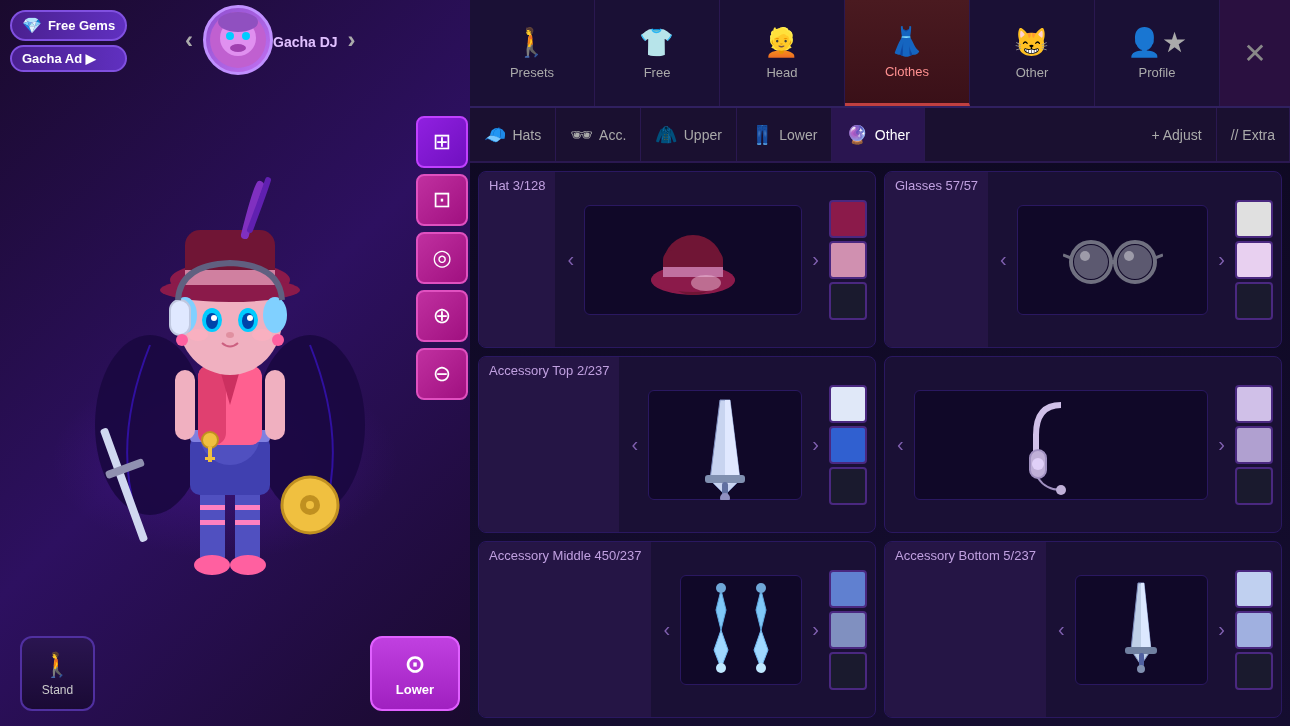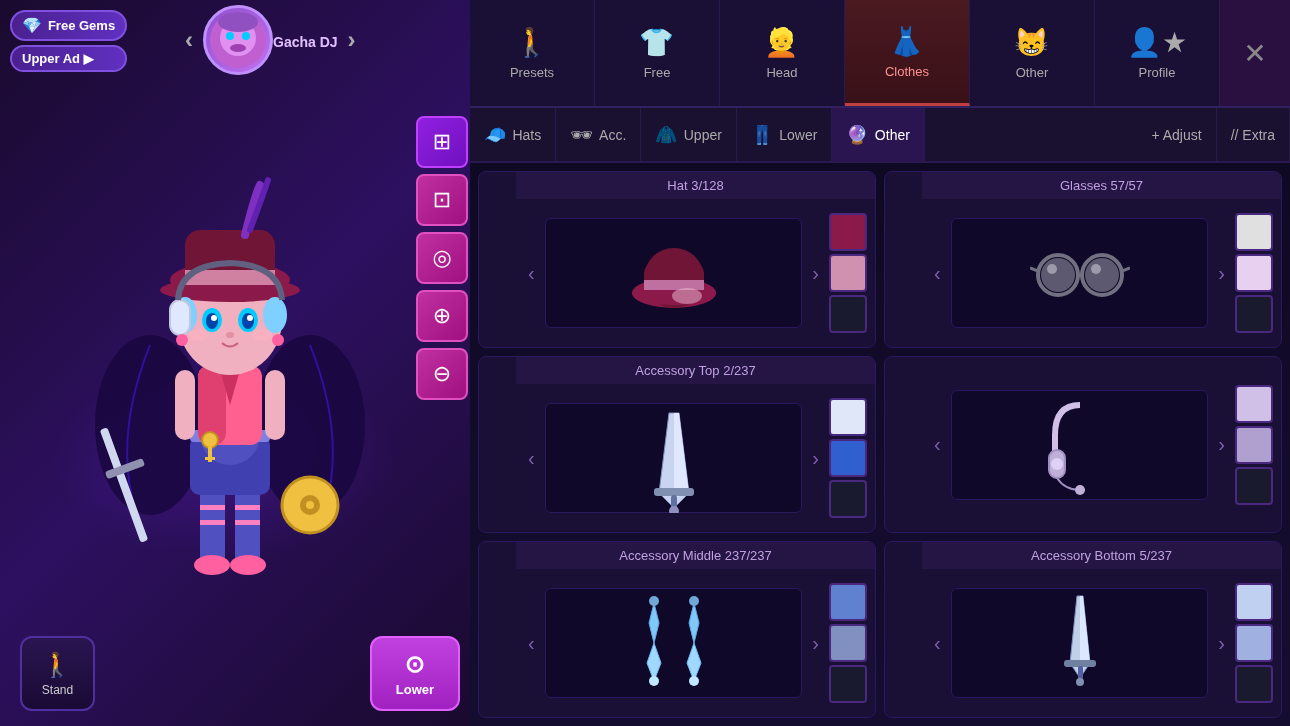--- a/index.html
+++ b/index.html
@@ -260,23 +260,22 @@
       grid-template-columns: 1fr 1fr;
       gap: 8px;
     }
 
     
     .item-card {
       background: #1a1035;
       border-radius: 8px;
       border: 1px solid #2a1860;
       display: flex;
-      flex-direction: column;
+      flex-direction: row;
       overflow: hidden;
-      padding-left: 37px;
     }
     .item-card-header {
       background: #251545;
       padding: 6px 10px;
       font-size: 13px;
       color: #c0a0e0;
       text-align: center;
     }
     .item-card-body {
       display: flex;
@@ -348,21 +347,21 @@
 <body>
 
 <div class="left-panel">
 
   <div class="top-bar-left">
     <button class="free-gems-btn">
       <span class="gem-icon">💎</span>
       <span>Free Gems</span>
     </button>
     <button class="watch-ad-btn">
-      <span>Upper Ad ▶</span>
+      <span>Gacha Ad ▶</span>
     </button>
   </div>
 
   <div class="character-nav-wrapper">
     <div style="display:flex;align-items:center;gap:10px;">
       <button class="nav-arrow">‹</button>
       <div style="display:flex;flex-direction:row;align-items:center;">
         <div class="character-avatar">
 
           <svg width="60" height="60" viewBox="0 0 60 60">
@@ -648,21 +647,21 @@
         <div class="color-swatches">
           <div class="color-swatch" style="background:#d0c0e8;"></div>
           <div class="color-swatch" style="background:#b0a0d0;"></div>
           <div class="color-swatch" style="background:#1a1a2e;"></div>
         </div>
       </div>
     </div>
 
     <div class="item-card">
       <div class="item-card-header">
-        <span>Accessory Middle 237/237</span>
+        <span>Accessory Middle 450/237</span>
       </div>
       <div class="item-card-body">
         <button class="nav-arrow-small">‹</button>
         <div class="item-preview">
           <svg width="90" height="100" viewBox="0 0 90 100">
 
             <path d="M25 10 L20 30 L25 50 L30 30 Z" fill="#80c8f8" stroke="#60a8e0" stroke-width="1"></path>
             <path d="M25 50 L18 70 L25 88 L32 70 Z" fill="#a0d8ff" stroke="#70b8f0" stroke-width="1"></path>
             <circle cx="25" cy="88" r="5" fill="#c0e8ff"></circle>
             <path d="M65 10 L60 30 L65 50 L70 30 Z" fill="#80c8f8" stroke="#60a8e0" stroke-width="1"></path>

